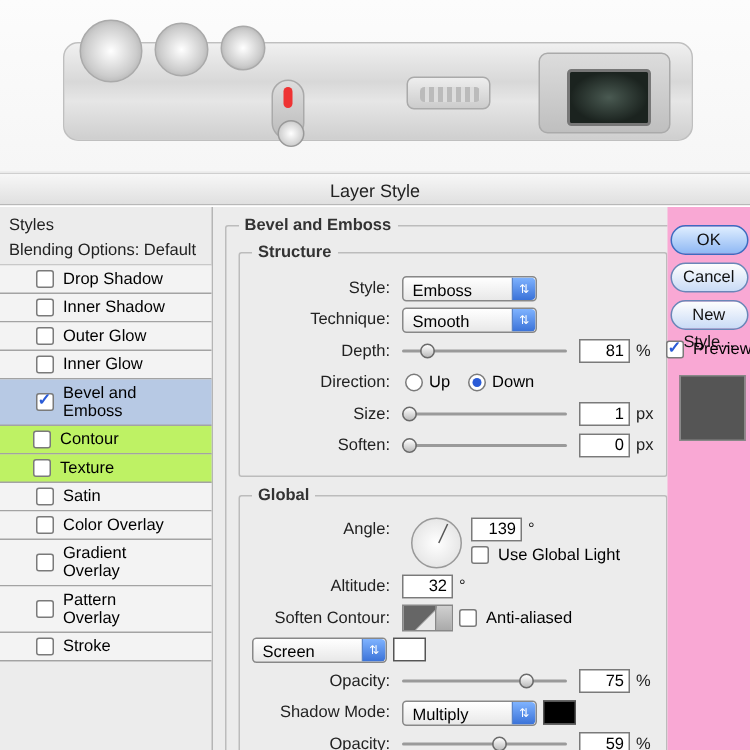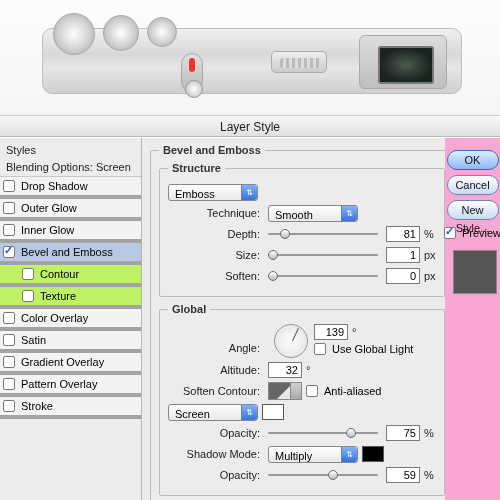--- a/index.html
+++ b/index.html
@@ -19,21 +19,21 @@
 .vf{position:absolute;right:14px;top:6px;width:88px;height:54px;background:linear-gradient(#dcdcdc,#bfbfbf);border:1px solid #aaa;border-radius:6px}
 .vf::after{content:"";position:absolute;left:18px;top:10px;width:52px;height:34px;background:radial-gradient(#4a5a52,#1b231f 70%);border:2px solid #777;border-radius:3px}
 
 .titlebar{height:22px;background:linear-gradient(#f7f7f7,#e0e0e0);border-top:1px solid #cfcfcf;border-bottom:1px solid #b8b8b8;text-align:center;line-height:22px;color:#222;font-size:12px}
 
 .dlgbody{display:flex;height:363px;background:#ececec;border-top:1px solid #fff}
 
 .leftcol{width:142px;border-right:1px solid #b5b5b5;background:#ececec;padding-top:4px}
 .lbl-styles{padding:2px 6px;color:#222}
 .lbl-blend{padding:3px 6px;border-bottom:1px solid #c8c8c8;color:#222}
-.style-row{display:flex;align-items:flex-start;padding:3px 3px;border-bottom:4px solid #a3a3a3;background:#f3f3f3}
+.style-row{display:flex;align-items:center;padding:3px 24px;border-bottom:1px solid #a3a3a3;background:#f3f3f3}
 .style-row.sel{background:#b7c9e4}
 .style-row.sub{padding-left:22px;background:#bef264}
 .chk{width:12px;height:12px;border:1px solid #7a7a7a;border-radius:2px;background:#fff;margin-right:6px;display:inline-block;position:relative;flex:none}
 .chk.on::after{content:"✓";position:absolute;left:0;top:-3px;font-size:11px;color:#2a5bd7;font-weight:bold}
 
 .midcol{flex:1;padding:6px 8px 0 8px;overflow:hidden}
 fieldset{border:1px solid #bcbcbc;border-radius:2px;margin-bottom:6px;padding:6px 8px 8px 8px}
 legend{color:#333;padding:0 4px;font-weight:bold;font-size:11px}
 .frow{display:flex;align-items:center;margin:3px 0;height:18px}
 .flabel{width:92px;text-align:right;margin-right:8px;color:#222}
@@ -71,25 +71,29 @@
     <div class="vf"></div>
   </div>
 </div>
 
 <div class="titlebar">Layer Style</div>
 
 <div class="dlgbody">
 
   <div class="leftcol">
     <div class="lbl-styles">Styles</div>
-    <div class="lbl-blend">Blending Options: Screen</div>
+    <div class="lbl-blend">Blending Options: Default</div>
 
     <div class="style-row">
         <span class="chk"></span>
         <span>Drop Shadow</span>
+      </div>
+    <div class="style-row">
+        <span class="chk"></span>
+        <span>Inner Shadow</span>
       </div>
     <div class="style-row">
         <span class="chk"></span>
         <span>Outer Glow</span>
       </div>
     <div class="style-row">
         <span class="chk"></span>
         <span>Inner Glow</span>
       </div>
     <div class="style-row sel">
@@ -99,25 +103,25 @@
     <div class="style-row sub">
         <span class="chk"></span>
         <span>Contour</span>
       </div>
     <div class="style-row sub">
         <span class="chk"></span>
         <span>Texture</span>
       </div>
     <div class="style-row">
         <span class="chk"></span>
+        <span>Satin</span>
+      </div>
+    <div class="style-row">
+        <span class="chk"></span>
         <span>Color Overlay</span>
-      </div>
-    <div class="style-row">
-        <span class="chk"></span>
-        <span>Satin</span>
       </div>
     <div class="style-row">
         <span class="chk"></span>
         <span>Gradient Overlay</span>
       </div>
     <div class="style-row">
         <span class="chk"></span>
         <span>Pattern Overlay</span>
       </div>
     <div class="style-row">
@@ -127,20 +131,21 @@
   </div>
 
   <div class="midcol">
     <fieldset>
       <legend>Bevel and Emboss</legend>
 
       <fieldset>
         <legend>Structure</legend>
 
         <div class="frow">
+          <div class="flabel">Style:</div>
           <div class="dd" style="width:90px">
               <span>Emboss</span>
               <span class="cap">⇅</span>
             </div>
         </div>
         <div class="frow">
           <div class="flabel">Technique:</div>
           <div class="dd" style="width:90px">
               <span>Smooth</span>
               <span class="cap">⇅</span>
@@ -148,20 +153,28 @@
         </div>
         <div class="frow">
           <div class="flabel">Depth:</div>
           <div class="slider">
               <span class="thumb" style="left:12px"></span>
             </div>
           <div class="num">81</div>
           <span class="unit">%</span>
         </div>
         <div class="frow">
+          <div class="flabel">Direction:</div>
+          <span class="radio"></span>
+            <span>Up</span>
+          <span style="width:10px"></span>
+          <span class="radio on"></span>
+            <span>Down</span>
+        </div>
+        <div class="frow">
           <div class="flabel">Size:</div>
           <div class="slider">
               <span class="thumb" style="left:0px"></span>
             </div>
           <div class="num">1</div>
           <span class="unit">px</span>
         </div>
         <div class="frow">
           <div class="flabel">Soften:</div>
           <div class="slider">
@@ -169,21 +182,21 @@
             </div>
           <div class="num">0</div>
           <span class="unit">px</span>
         </div>
       </fieldset>
 
       <fieldset>
         <legend>Global</legend>
 
         <div class="frow" style="height:auto;align-items:flex-start">
-          <div class="flabel" style="margin-top:18px">Angle:</div>
+          <div class="flabel" style="margin-top:2px">Angle:</div>
           <div class="angwheel"></div>
           <div>
             <div style="display:flex;align-items:center;margin-bottom:3px">
               <div class="num">139</div>
                 <span class="unit">°</span>
             </div>
             <div style="display:flex;align-items:center">
                 <span class="chk"></span>
                 <span>Use Global Light</span>
               </div>

